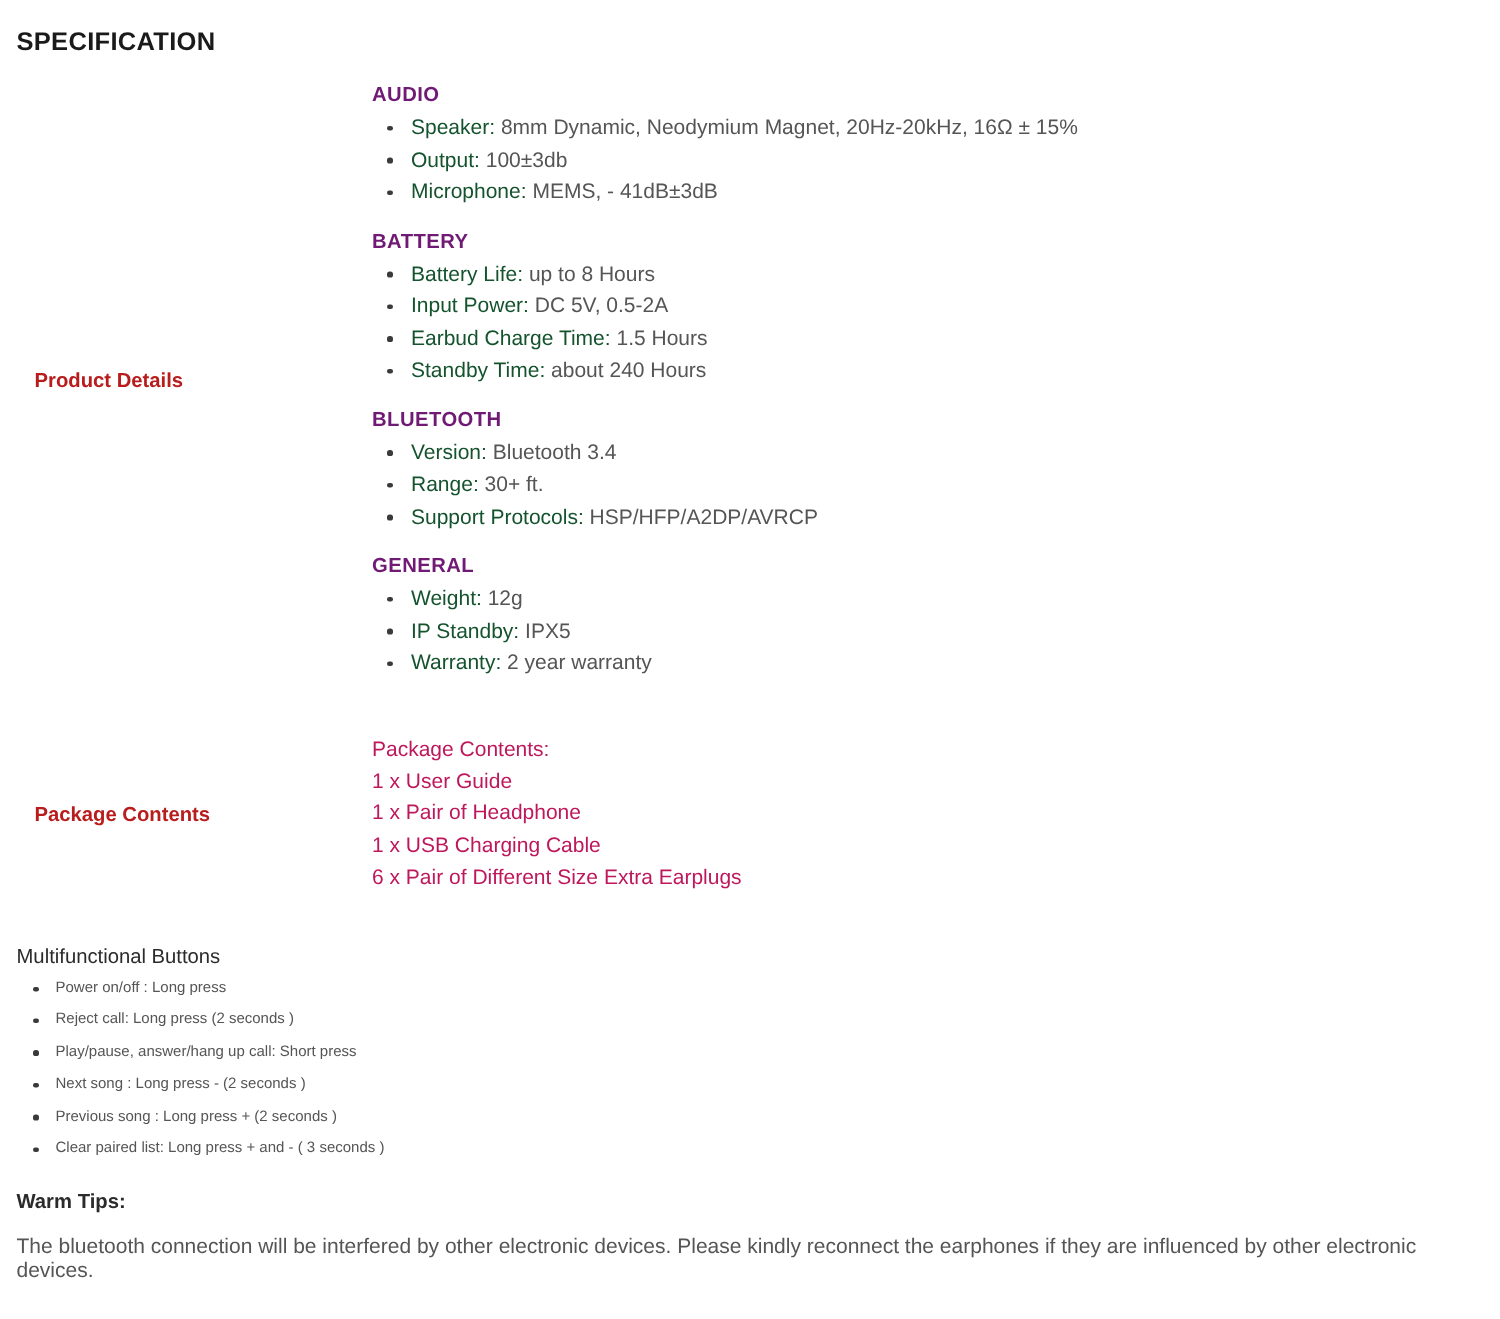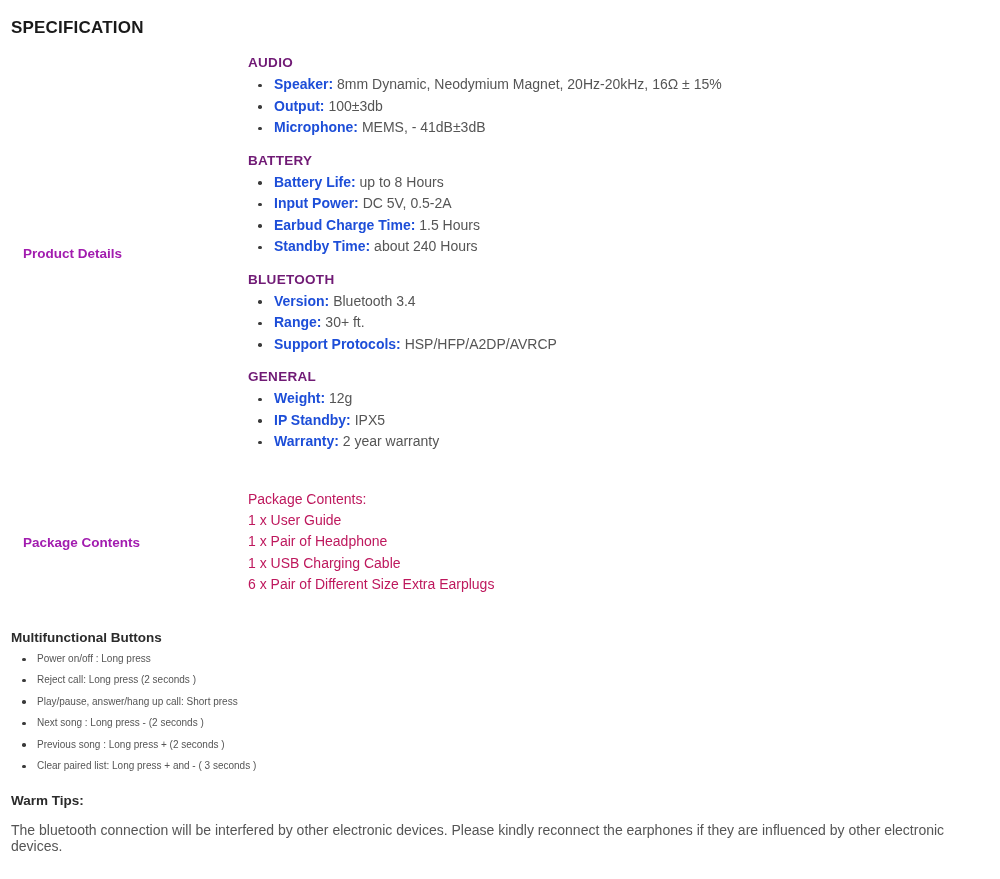--- a/index.html
+++ b/index.html
@@ -47,21 +47,21 @@
     align-items: center;
     width: 100%;
   }
   .row-label {
     width: 248px;
     flex: 0 0 248px;
     box-sizing: border-box;
     padding-left: 23px;
     font-weight: bold;
     font-size: 13.5px;
-    color: #a21caf;
+    color: #b91c1c;
   }
   .row-body {
     flex: 1 1 auto;
     box-sizing: border-box;
   }
 
   
   .spec-group { margin-bottom: 14px; }
   .spec-group:last-child { margin-bottom: 0; }
 
@@ -89,22 +89,22 @@
     content: "";
     position: absolute;
     left: 10px;
     top: 9.5px;
     width: 3.5px;
     height: 3.5px;
     border-radius: 50%;
     background: #3a3a3a;
   }
   .item-key {
-    font-weight: bold;
-    color: #1d4ed8;
+    font-weight: normal;
+    color: #14532d;
   }
   .item-val { color: #555555; }
 
   
   .pkg-row { margin-top: 36px; }
   .pkg-lines { }
   .pkg-lines div {
     line-height: 21.4px;
     font-size: 14px;
     color: #be185d;
@@ -112,21 +112,21 @@
 
   
   .buttons-section {
     position: absolute;
     left: 11px;
     top: 630px;
     width: 980px;
   }
   .section-heading {
     font-size: 13.5px;
-    font-weight: bold;
+    font-weight: normal;
     color: #2b2b2b;
     margin-bottom: 3px;
   }
   ul.plain-list {
     list-style: none;
     margin: 0;
     padding: 0;
   }
   ul.plain-list li {
     position: relative;

